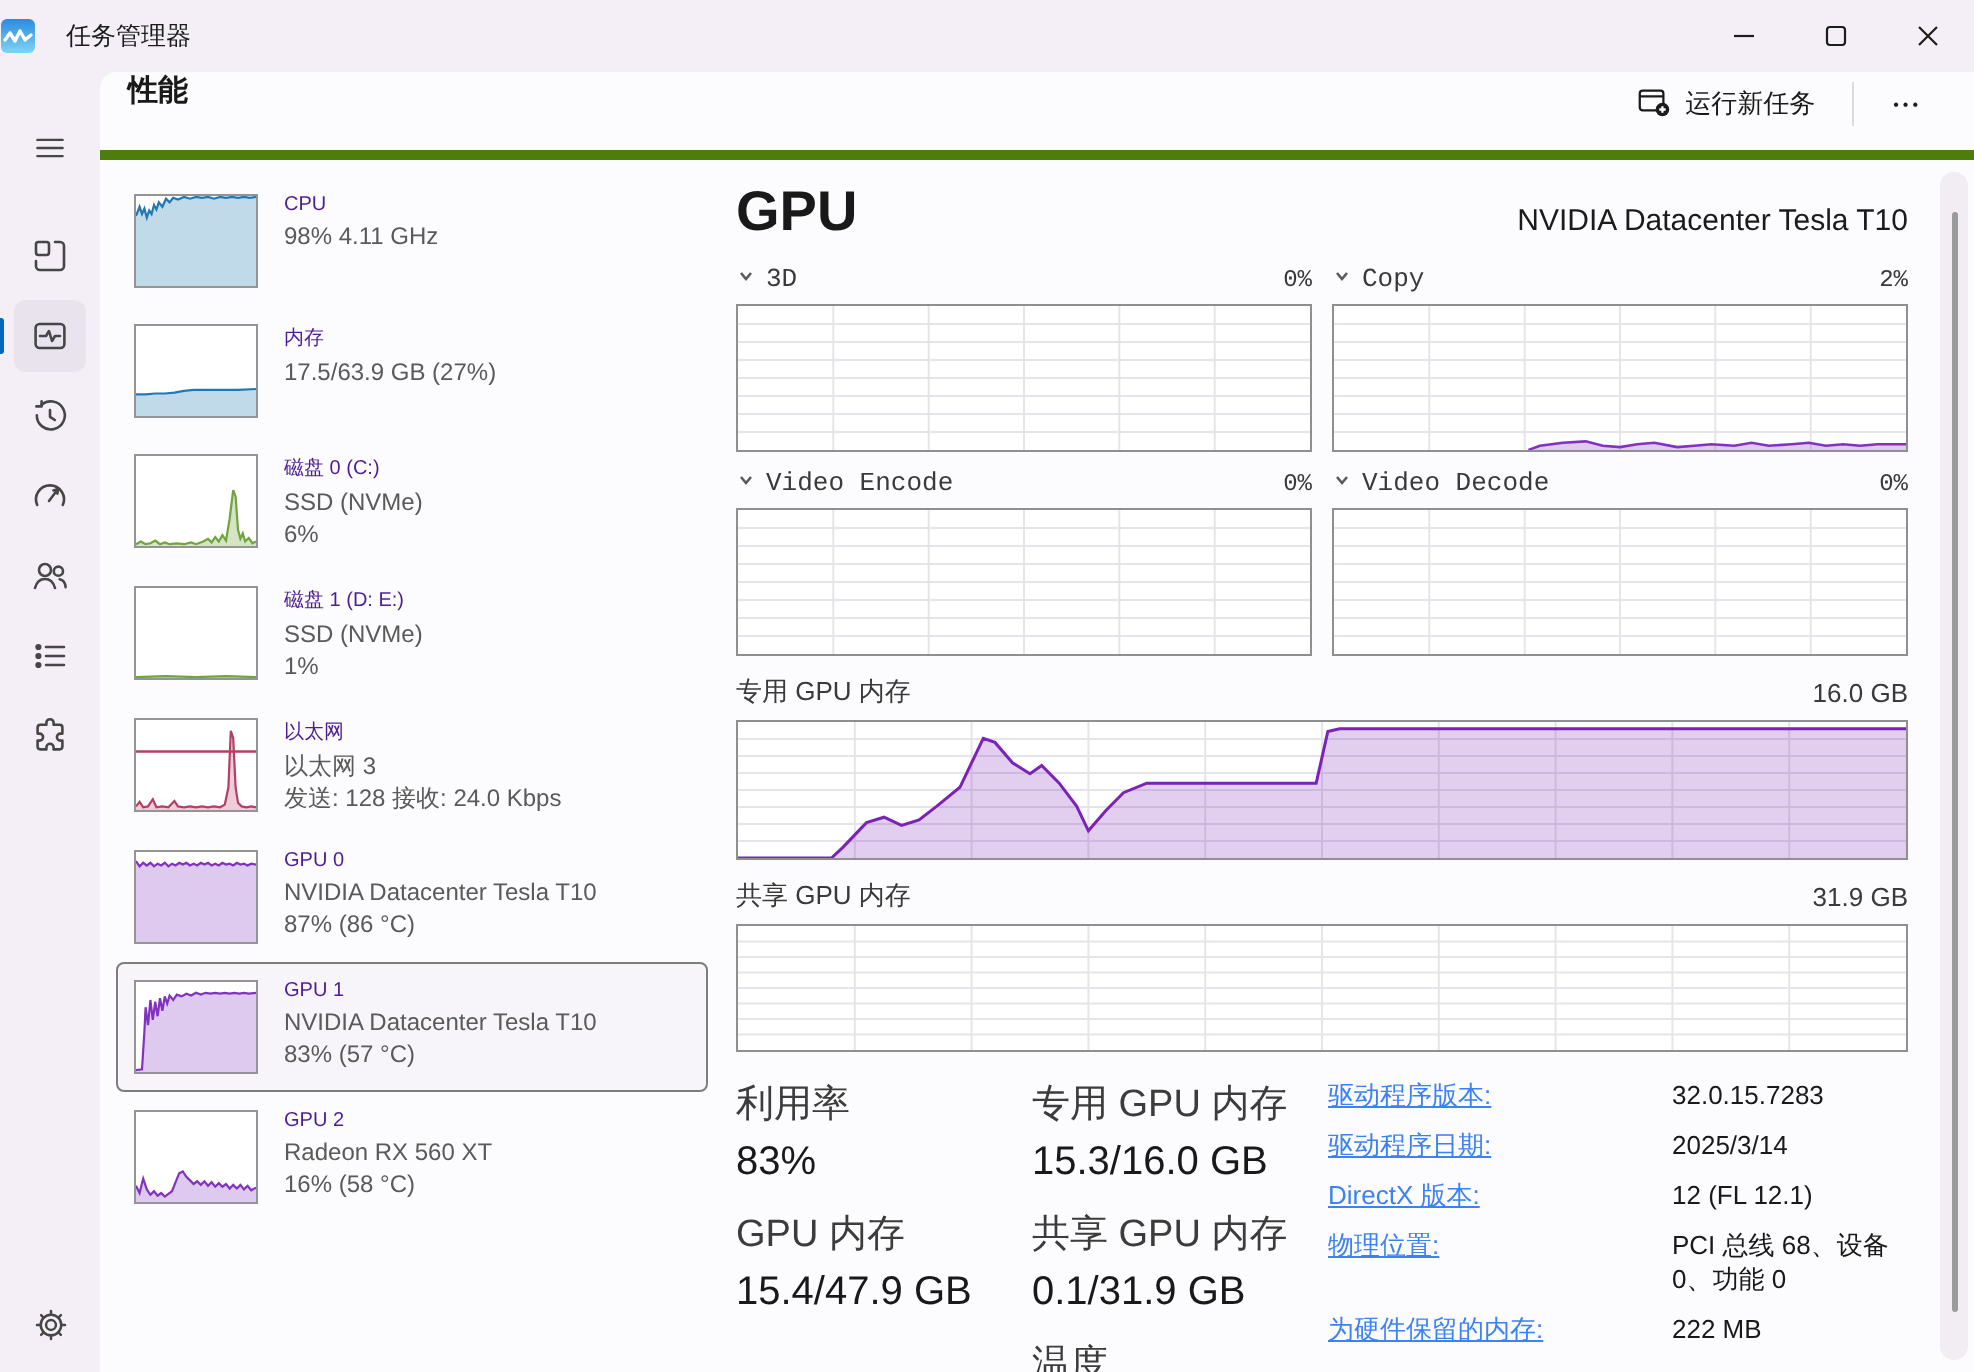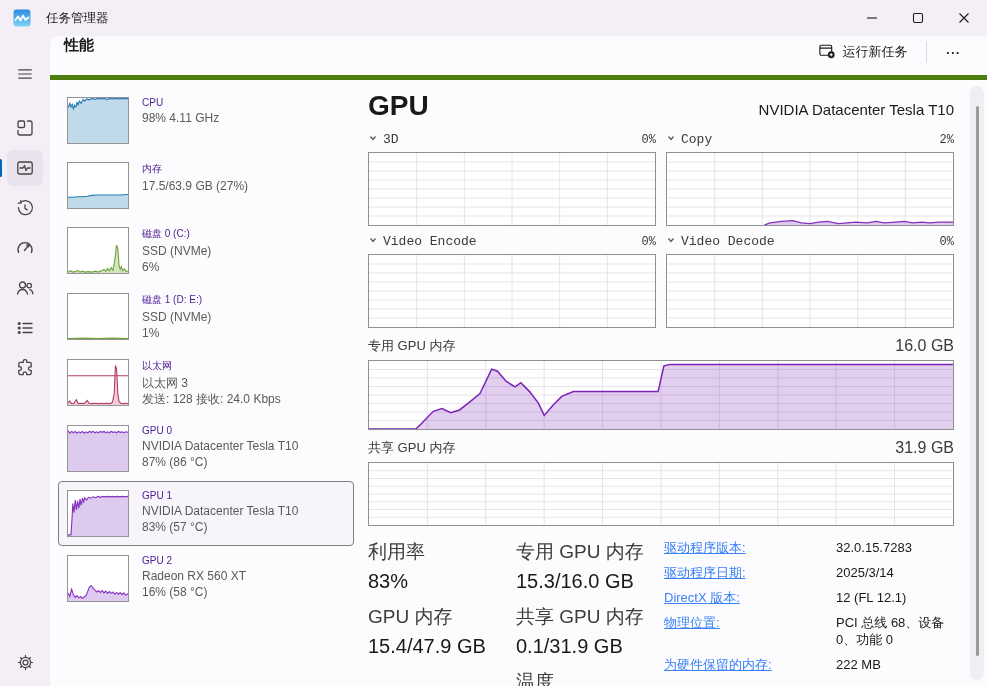--- a/index.html
+++ b/index.html
@@ -4,21 +4,21 @@
 <style>
   * { box-sizing: border-box; margin: 0; padding: 0; }
   html,body { width:987px; height:686px; overflow:hidden; }
   body {
     font-family: "Liberation Sans", sans-serif;
     background:#f4eef7;
     color:#1a1a1a;
     position:relative;
   }
   
-  .titlebar { height:36px; display:flex; align-items:center; padding-left:13px; }
+  .titlebar { height:36px; display:flex; align-items:center; }
   .app-icon { width:18px; height:18px; display:inline-flex; }
   .win-title { font-size:12.5px; margin-left:15px; color:#1b1b1b; }
   .win-controls { margin-left:auto; display:flex; height:36px; }
   .win-btn { width:46px; height:36px; border:none; background:transparent; display:flex; align-items:center; justify-content:center; cursor:default; }
   .win-btn svg { stroke:#1b1b1b; stroke-width:1.1; fill:none; }
   
   .app { display:flex; height:650px; }
   .rail { width:50px; display:flex; flex-direction:column; align-items:center; flex-shrink:0; }
   .rail-btn { width:36px; height:36px; border:none; background:transparent; border-radius:6px;
               display:flex; align-items:center; justify-content:center; position:relative; margin:2px 0; }
@@ -54,21 +54,21 @@
   .detail-title { font-size:28px; font-weight:600; color:#191919; }
   .device-name { margin-left:auto; font-size:15px; color:#1b1b1b; }
   .engine-grid { display:grid; grid-template-columns:1fr 1fr; column-gap:10px; margin-top:2px;font-family:Liberation Mono, monospace; }
   .engine-head { display:flex; align-items:center; gap:5px; font-size:13px; color:#3a3a3a; padding:8px 0 5px 0; }
   .engine-head .pct { margin-left:auto; font-size:12px; }
   .chev { stroke:#5a5a5a; stroke-width:1.3; fill:none; }
   .chart-box { border:1px solid #8f8f8f; background:#ffffff; }
   .mini-chart { height:74px; }
   .chart-svg { width:100%; height:100%; display:block; }
   .mem-head { display:flex; align-items:center; font-size:13px; color:#3a3a3a; padding:9px 0 5px 0; }
-  .mem-head .scale { margin-left:auto; font-size:16px;text-align:right; }
+  .mem-head .scale { margin-left:auto; font-size:13px;text-align:right; }
   
   .stats-row { display:flex; margin-top:2px; }
   .stat-col { width:148px; flex-shrink:0; }
   .stat-col + .stat-col { width:140px; }
   .stat-label { font-size:19px; color:#3c3c3c; margin-top:11px; }
   .stat-value { font-size:20px; color:#191919; margin-top:5px; }
   .info-list { flex:1; margin-top:11px; margin-left:8px; }
   .info-row { display:flex; font-size:13px; line-height:17px; margin-bottom:8px; }
   .info-label { width:172px; color:#3b82f6; flex-shrink:0;text-decoration:underline; }
   .info-value { color:#191919; }

